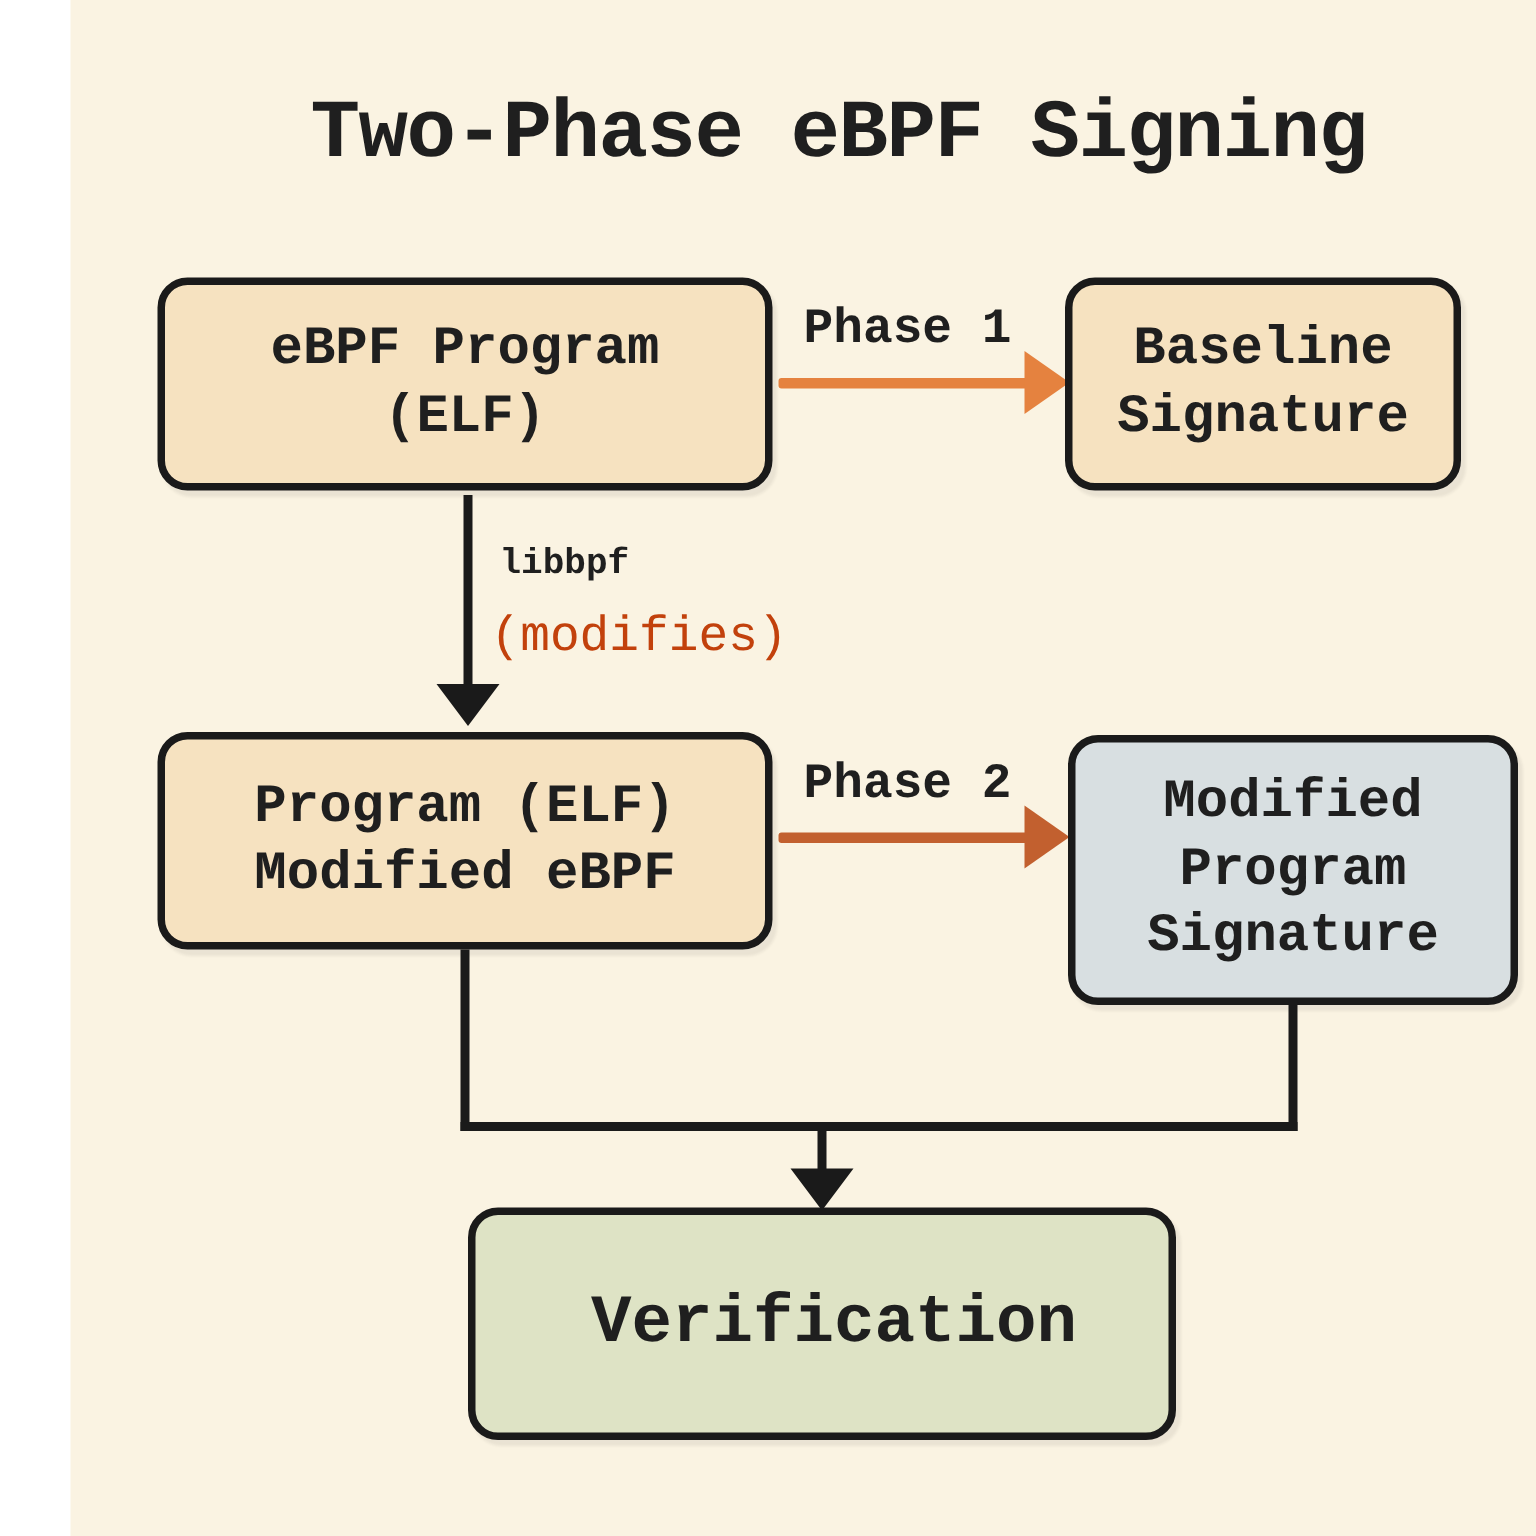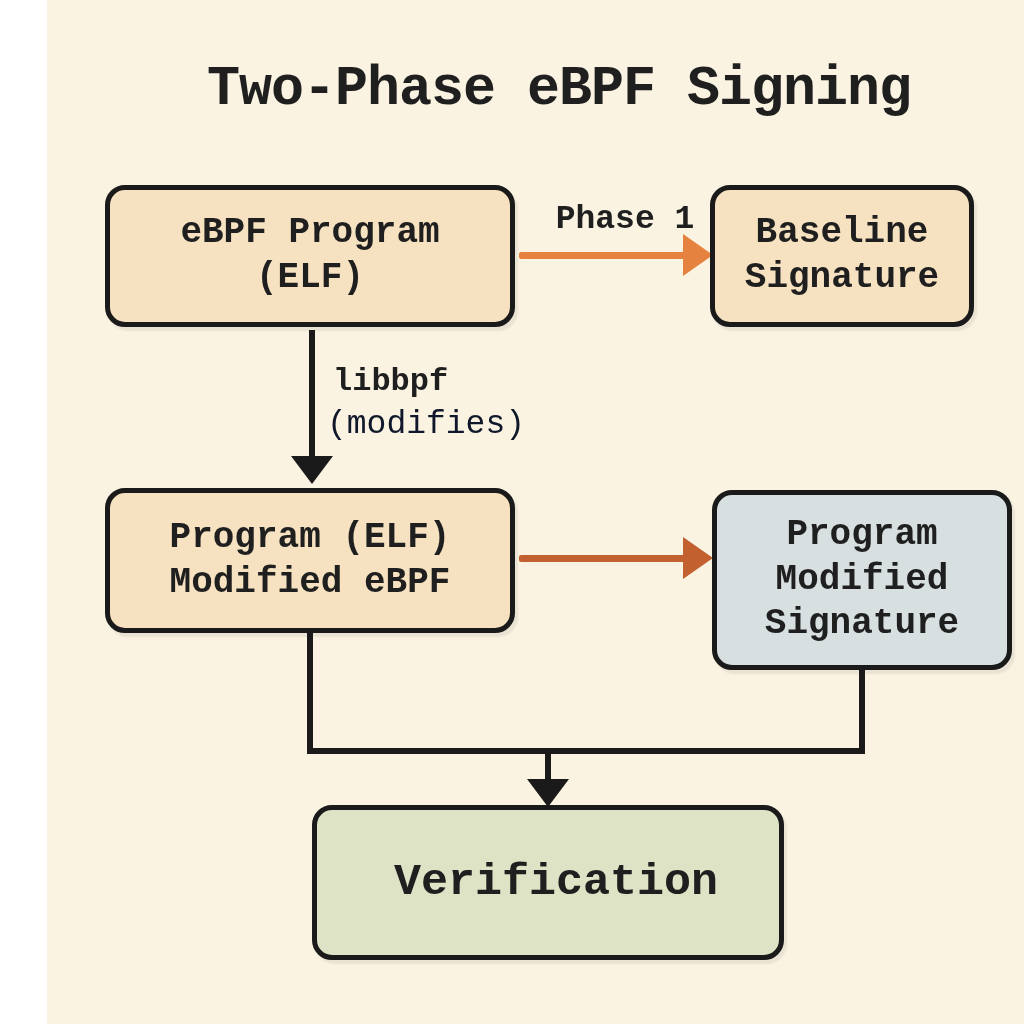--- a/index.html
+++ b/index.html
@@ -42,41 +42,41 @@
     border-bottom:21px solid transparent;
     border-left:30px solid #E5823F;
   }
   #phase1-stem{left:472px;top:252px;width:168px;}
   #phase1-head{left:636px;top:234px;}
   #phase2-stem{left:472px;top:555px;width:168px;}
   #phase2-head{left:636px;top:537px;}
 
   .edge-label{
     position:absolute;width:180px;text-align:center;
-    font-weight:700;font-size:33px;color:#1f1f1f;padding-left:20px;
+    font-weight:700;font-size:33px;color:#1f1f1f;
   }
   #phase1-label{left:468px;top:201px;}
   #phase2-label{left:468px;top:504px;}
 
   .vstem{position:absolute;width:6px;background:#1a1a1a;}
   .varrowhead{
     position:absolute;width:0;height:0;
     border-left:21px solid transparent;
     border-right:21px solid transparent;
     border-top:28px solid #1a1a1a;
   }
   #libbpf-stem{left:262px;top:330px;height:130px;}
   #libbpf-head{left:244px;top:456px;}
   #libbpf-label-1{
     position:absolute;left:286px;top:363px;
-    font-weight:700;font-size:32px;color:#1f1f1f;
+    font-weight:700;font-size:24px;color:#1f1f1f;
   }
   #libbpf-label-2{
     position:absolute;left:280px;top:406px;
-    font-weight:400;font-size:33px;color:#0f172a;
+    font-weight:400;font-size:33px;color:#c2410c;
   }
 
   .hline{position:absolute;height:6px;background:#1a1a1a;}
   #conn-left{left:260px;top:633px;height:121px;}
   #conn-right{left:812px;top:670px;height:84px;}
   #conn-hline{left:260px;top:748px;width:558px;}
   #verify-stem{left:498px;top:748px;height:38px;}
   #verify-head{left:480px;top:779px;}
 </style>
 </head>
@@ -103,26 +103,27 @@
   <div class="vstem" id="libbpf-stem"></div>
   <div class="varrowhead" id="libbpf-head"></div>
   <div id="libbpf-label-1">libbpf</div>
   <div id="libbpf-label-2">(modifies)</div>
 
   <div class="node" id="box-modified" style="background-color: rgb(246, 226, 192);">
     <span>Program (ELF)</span>
     <span>Modified eBPF</span>
   </div>
 
+  <div class="edge-label" id="phase2-label">Phase 2</div>
   <div class="hstem" id="phase2-stem" style="background-color: rgb(194, 96, 47);"></div>
   <div class="harrowhead" id="phase2-head" style="border-left-color: rgb(194, 96, 47);"></div>
 
   <div class="node" id="box-modsig" style="background-color: rgb(216, 223, 225);">
+    <span>Modified</span>
     <span>Program</span>
-    <span>Modified</span>
     <span>Signature</span>
   </div>
 
   <div class="vstem" id="conn-left"></div>
   <div class="vstem" id="conn-right"></div>
   <div class="hline" id="conn-hline"></div>
   <div class="vstem" id="verify-stem"></div>
   <div class="varrowhead" id="verify-head"></div>
 
   <div class="node" id="box-verify" style="background-color: rgb(222, 227, 197);">

